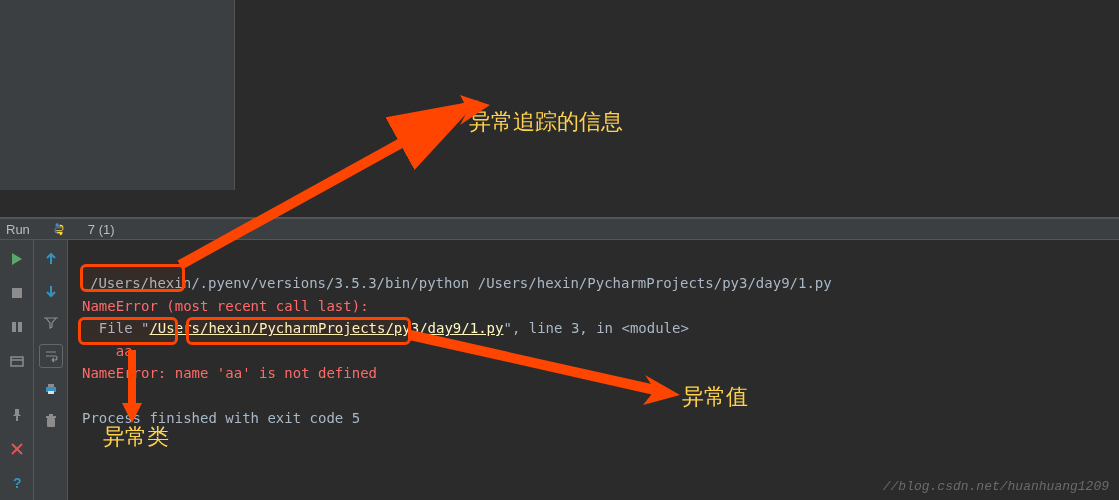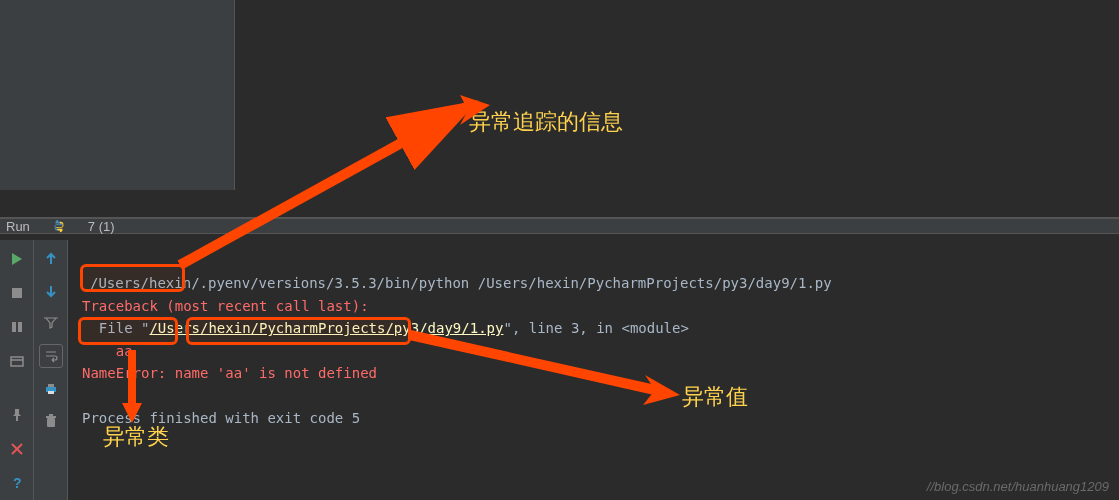--- a/index.html
+++ b/index.html
@@ -20,21 +20,21 @@
     border-bottom: 1px solid #555;
   }
   .editor-gutter {
     position: absolute;
     left: 0; top: 0; width: 235px; height: 190px;
     background: #3c3f41;
     border-right: 1px solid #555;
   }
   .run-header {
     position: absolute;
-    left: 0; top: 218px; right: 0; height: 16px;
+    left: 0; top: 218px; right: 0; height: 22px;
     background: #3c3f41;
     color: #bbbbbb;
     font-family: "Segoe UI", sans-serif;
     font-size: 13px;
     display: flex;
     align-items: center;
     padding-left: 6px;
     gap: 22px;
     border-top: 1px solid #555;
     border-bottom: 1px solid #555;
@@ -104,21 +104,21 @@
     font-family: "PingFang SC","Microsoft YaHei",sans-serif;
     font-size: 22px;
     font-weight: 400;
   }
   .watermark {
     position: absolute;
     right: 10px; bottom: 6px;
     color: #6a6a6a;
     font-style: italic;
     font-size: 13px;
-    font-family: Liberation Sans, sans-serif;
+    font-family: Liberation Mono, monospace;
   }
   svg.arrow { position: absolute; pointer-events: none; }
 </style>
 </head>
 <body>
 
 <div class="editor-area">
   <div class="editor-gutter"></div>
 </div>
 
@@ -209,21 +209,21 @@
     <svg width="14" height="14" viewBox="0 0 14 14">
         <rect fill="#8c8c8c" x="3" y="4" width="8" height="9" rx="1"></rect>
         <rect fill="#8c8c8c" x="2" y="2" width="10" height="2"></rect>
         <rect fill="#8c8c8c" x="5" y="0" width="4" height="2"></rect>
       </svg>
   </div>
 </div>
 
 <div class="console">
 <span class="cmd">/Users/hexin/.pyenv/versions/3.5.3/bin/python /Users/hexin/PycharmProjects/py3/day9/1.py</span>
-<span class="tb">Traceback (most recent call last):</span>
+<span class="tb">NameError (most recent call last):</span>
 <span><span>  File "</span><span class="file-link">/Users/hexin/PycharmProjects/py3/day9/1.py</span><span>", line 3, in &lt;module&gt;</span></span>
 <span class="tb">    aa</span>
 <span class="tb">NameError: name 'aa' is not defined</span>
 
 <span>Process finished with exit code 5</span>
 </div>
 
 <div class="annot-box" style="left:80px; top:264px; width:105px; height:28px;"></div>
 <div class="annot-box" style="left:78px; top:317px; width:100px; height:28px;"></div>
 <div class="annot-box" style="left:186px; top:317px; width:225px; height:28px;"></div>

